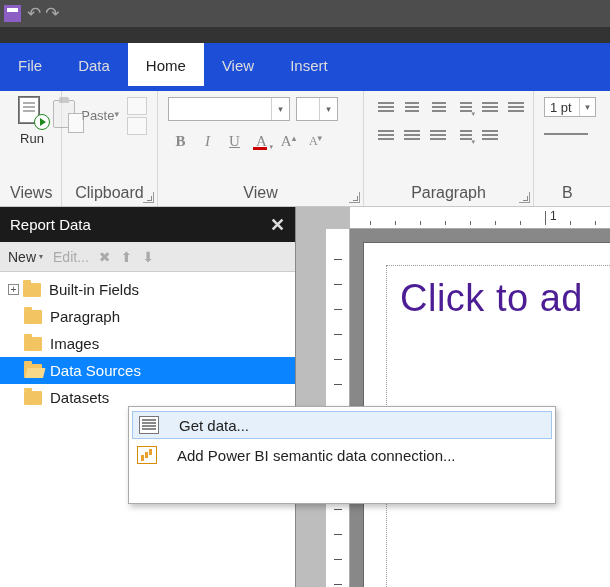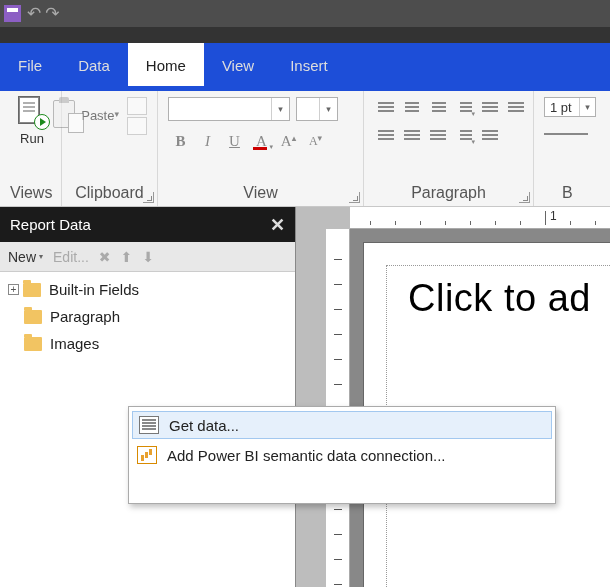--- a/index.html
+++ b/index.html
@@ -100,25 +100,25 @@
 .canvas-area { flex: 1; background: #bdbdbd; position: relative; overflow: hidden; }
 .ruler-h { position: absolute; top: 0; left: 54px; right: 0; height: 22px; background: #fff; border-bottom: 1px solid #aaa; font-size: 11px; color: #333; }
 .ruler-h .tick { position: absolute; top: 14px; width: 1px; height: 4px; background: #666; }
 .ruler-h .tick.big { top: 4px; height: 14px; }
 .ruler-h .num { position: absolute; top: 2px; font-size: 12px; }
 .ruler-v { position: absolute; top: 22px; left: 30px; width: 24px; bottom: 0; background: #fff; border-right: 1px solid #aaa; }
 .ruler-v .dash { position: absolute; left: 8px; width: 8px; height: 1px; background: #555; }
 .canvas-bg { position: absolute; top: 22px; left: 54px; right: 0; bottom: 0; background: #888; }
 .page { position: absolute; top: 14px; left: 14px; right: -40px; bottom: -40px; background: #fff; box-shadow: 0 0 0 1px #666; }
 .page-inner { position: absolute; top: 22px; left: 22px; right: 0; bottom: 0; border: 1px dotted #999; }
-.title-placeholder { position: absolute; top: 34px; left: 44px; font-size: 38px; color: #000000; letter-spacing: 0.5px; white-space: nowrap; }
+.title-placeholder { position: absolute; top: 34px; left: 36px; font-size: 38px; color: #4c1d95; letter-spacing: 0.5px; white-space: nowrap; }
 
 
 .context-menu { position: absolute; top: 406px; left: 128px; width: 428px; background: #fff; border: 1px solid #aaa; box-shadow: 2px 3px 6px rgba(0,0,0,0.25); padding: 3px 2px; z-index: 50; }
-.context-menu .mitem { height: 30px; display: flex; align-items: center; padding: 0 10px 0 6px; font-size: 15px; color: #222; cursor: pointer; gap: 10px; }
+.context-menu .mitem { height: 30px; display: flex; align-items: center; padding: 0 10px 0 6px; font-size: 15px; color: #222; cursor: pointer; gap: 20px; }
 .context-menu .mitem.hover { background: #e6f0fb; border: 1px solid #a3c8ef; height: 28px; margin: 1px; }
 .context-menu .micon { width: 20px; height: 18px; position: relative; flex-shrink: 0; }
 .micon.db { border: 1px solid #777; background: #fff; }
 .micon.db::before { content: ""; position: absolute; top: 2px; left: 2px; right: 2px; height: 2px; background: #888; box-shadow: 0 3px 0 #888, 0 6px 0 #888, 0 9px 0 #888; }
 .micon.pbi { border: 1px solid #d88a00; background: #fff; }
 .micon.pbi::after { content: ""; position: absolute; left: 3px; bottom: 2px; width: 3px; height: 6px; background: #e8a12e; box-shadow: 4px -3px 0 #e8a12e, 8px -6px 0 #e8a12e; }
 </style>
 </head>
 <body>
 
@@ -275,20 +275,28 @@
         <div class="folder-icon"></div>
         <span>Built-in Fields</span>
       </div>
       <div class="tree-item child">
         <div class="folder-icon"></div>
         <span>Paragraph</span>
       </div>
       <div class="tree-item child">
         <div class="folder-icon"></div>
         <span>Images</span>
+      </div>
+      <div class="tree-item child selected">
+        <div class="folder-icon open"></div>
+        <span>Data Sources</span>
+      </div>
+      <div class="tree-item child">
+        <div class="folder-icon"></div>
+        <span>Datasets</span>
       </div>
     </div>
   </div>
 
   <div class="canvas-area">
     <div class="ruler-h">
       <div class="tick" style="left:20px"></div>
       <div class="tick" style="left:45px"></div>
       <div class="tick" style="left:70px"></div>
       <div class="tick" style="left:95px"></div>

